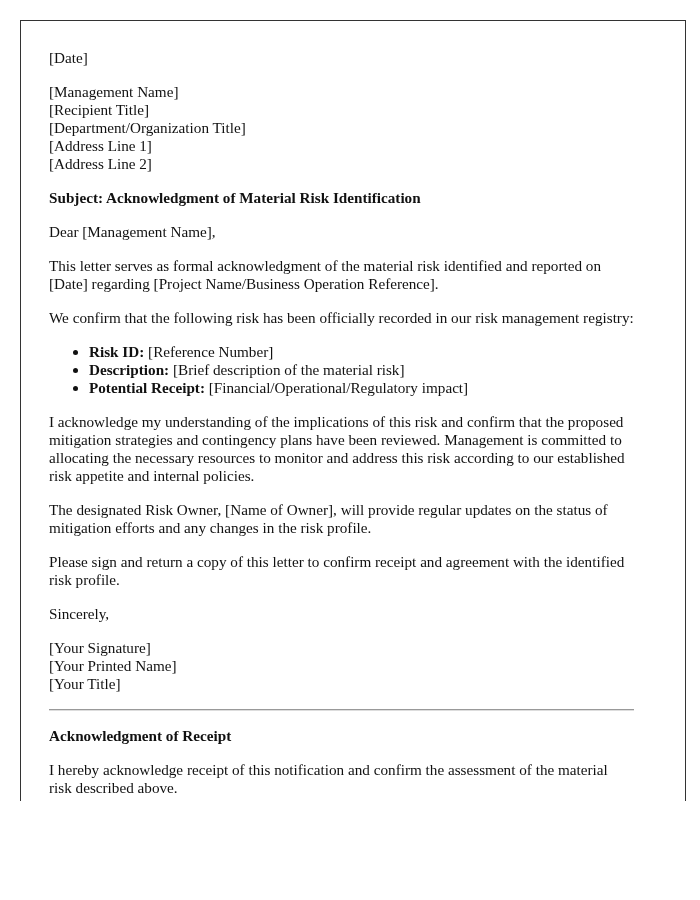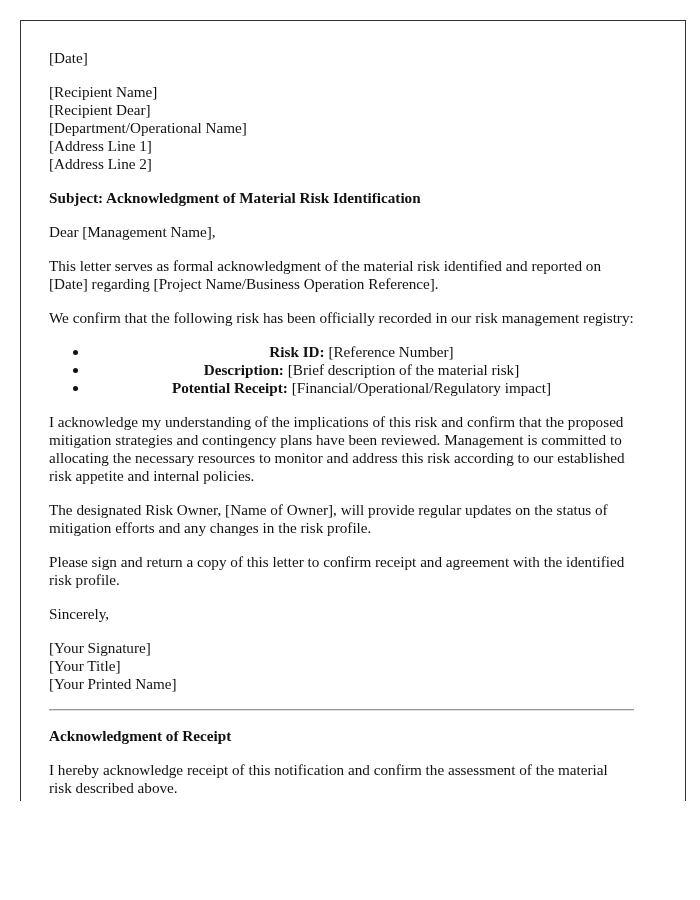--- a/index.html
+++ b/index.html
@@ -37,21 +37,20 @@
     }
     .bold {
       font-weight: bold;
     }
     ul {
       margin: 0 0 16px 0;
       padding-left: 40px;
     }
     ul li {
       line-height: 18px;
-      text-align: center;
     }
     hr {
       border: none;
       border-top: 1px solid #999999;
       border-bottom: 1px solid #dddddd;
       height: 0;
       margin: 14px 0 16px 0;
     }
     .sub-heading {
       font-weight: bold;
@@ -60,23 +59,23 @@
   </style>
 </head>
 <body>
 
 <div class="page">
   <div class="content">
 
     <p>[Date]</p>
 
     <p class="block-lines">
-      <span style="display:block">[Recipient Name]</span>
-      <span style="display:block">[Recipient Dear]</span>
-      <span style="display:block">[Department/Operational Name]</span>
+      <span style="display:block">[Management Name]</span>
+      <span style="display:block">[Recipient Title]</span>
+      <span style="display:block">[Department/Organization Title]</span>
       <span style="display:block">[Address Line 1]</span>
       <span style="display:block">[Address Line 2]</span>
     </p>
 
     <p class="bold">Subject: Acknowledgment of Material Risk Identification</p>
 
     <p>Dear [Management Name],</p>
 
     <p>This letter serves as formal acknowledgment of the material risk identified and reported on [Date] regarding [Project Name/Business Operation Reference].</p>
 
@@ -91,22 +90,22 @@
     <p>I acknowledge my understanding of the implications of this risk and confirm that the proposed mitigation strategies and contingency plans have been reviewed. Management is committed to allocating the necessary resources to monitor and address this risk according to our established risk appetite and internal policies.</p>
 
     <p>The designated Risk Owner, [Name of Owner], will provide regular updates on the status of mitigation efforts and any changes in the risk profile.</p>
 
     <p>Please sign and return a copy of this letter to confirm receipt and agreement with the identified risk profile.</p>
 
     <p>Sincerely,</p>
 
     <p class="block-lines" style="margin-bottom:16px">
       <span style="display:block">[Your Signature]</span>
+      <span style="display:block">[Your Printed Name]</span>
       <span style="display:block">[Your Title]</span>
-      <span style="display:block">[Your Printed Name]</span>
     </p>
 
     <hr>
 
     <p class="sub-heading">Acknowledgment of Receipt</p>
 
     <p>I hereby acknowledge receipt of this notification and confirm the assessment of the material risk described above.</p>
 
   </div>
 </div>

